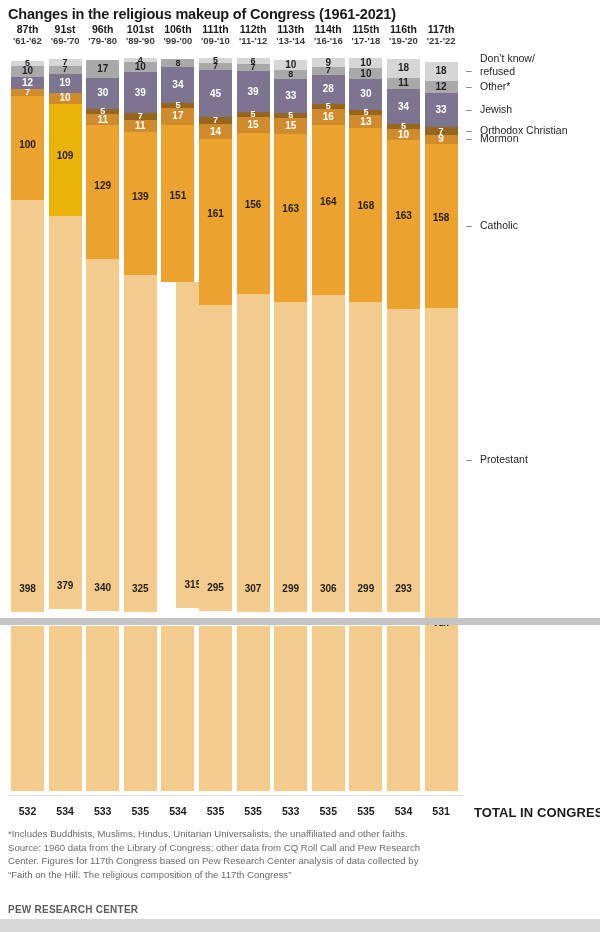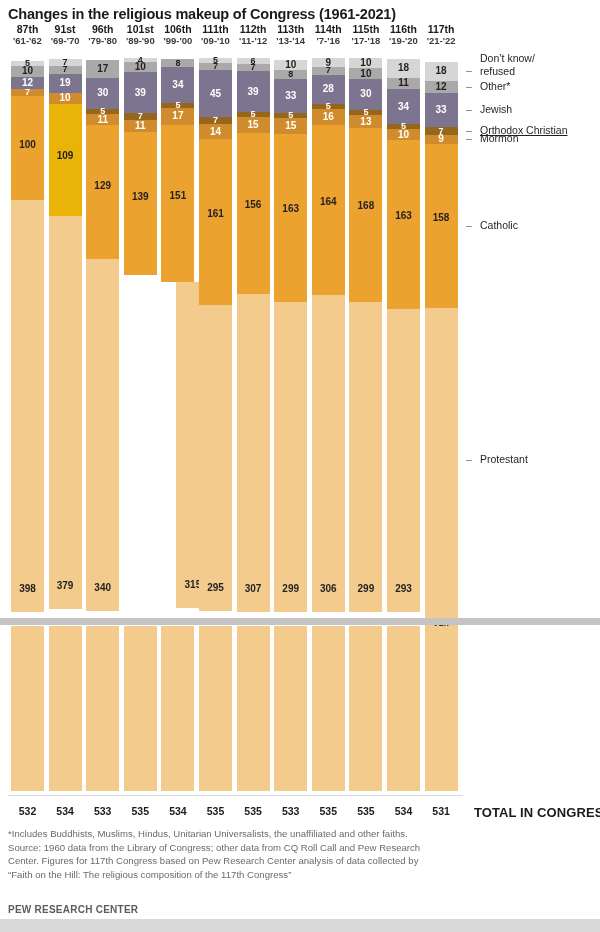--- a/index.html
+++ b/index.html
@@ -117,21 +117,21 @@
       <div class="col-head" style="left: 225.1px; top: 24px; width: 56px;">
         <div class="cong">112th</div>
         <div class="yrs">'11-'12</div>
       </div>
       <div class="col-head" style="left: 262.7px; top: 24px; width: 56px;">
         <div class="cong">113th</div>
         <div class="yrs">'13-'14</div>
       </div>
       <div class="col-head" style="left: 300.3px; top: 24px; width: 56px;">
         <div class="cong">114th</div>
-        <div class="yrs">'7-'16</div>
+        <div class="yrs">'16-'16</div>
       </div>
       <div class="col-head" style="left: 337.9px; top: 24px; width: 56px;">
         <div class="cong">115th</div>
         <div class="yrs">'17-'18</div>
       </div>
       <div class="col-head" style="left: 375.5px; top: 24px; width: 56px;">
         <div class="cong">116th</div>
         <div class="yrs">'19-'20</div>
       </div>
       <div class="col-head" style="left: 413.1px; top: 24px; width: 56px;">
@@ -215,20 +215,23 @@
           <span>39</span>
         </div>
         <div class="seg ortho" style="top: 54.8822px; height: 7.2486px; background: rgb(149, 102, 28);">
           <span style="font-size: 9px;">7</span>
         </div>
         <div class="seg mormon" style="top: 62.1308px; height: 11.3907px; background: rgb(208, 140, 44);">
           <span>11</span>
         </div>
         <div class="seg cath" style="top: 73.5215px; height: 143.936px; background: rgb(235, 162, 47); align-items: flex-start;">
           <span style="margin-top: 60.4533px;">139</span>
+        </div>
+        <div class="seg prot" style="top: 217.458px; height: 336.542px; background: rgb(242, 203, 141); align-items: flex-end;">
+          <span style="margin-bottom: 18px;">325</span>
         </div>
       </div>
       <div class="bar" style="left: 123.8px; top: 626px; width: 33px; height: 165px; background: rgb(242, 203, 141);"></div>
       <div class="bar" style="left: 161.4px; top: 59.0355px; width: 33px; height: 552.964px;">
         <div class="seg other" style="top: 0px; height: 8.28411px; background: rgb(169, 169, 169);">
           <span style="font-size: 9px;">8</span>
         </div>
         <div class="seg jew" style="top: 8.28411px; height: 35.2075px; background: rgb(125, 116, 144);">
           <span>34</span>
         </div>
@@ -424,21 +427,21 @@
       </div>
       <div class="legend-dash" style="left: 466px; top: 79.9944px;">–</div>
       <div class="legend-item" style="left: 480px; top: 79.9944px;">
         <div>Other*</div>
       </div>
       <div class="legend-dash" style="left: 466px; top: 103.293px;">–</div>
       <div class="legend-item" style="left: 480px; top: 103.293px;">
         <div>Jewish</div>
       </div>
       <div class="legend-dash" style="left: 466px; top: 124.004px;">–</div>
-      <div class="legend-item" style="left: 480px; top: 124.004px; text-decoration: underline;">
+      <div class="legend-item" style="left: 480px; top: 124.004px;">
         <div>Orthodox Christian</div>
       </div>
       <div class="legend-dash" style="left: 466px; top: 132.288px;">–</div>
       <div class="legend-item" style="left: 480px; top: 132.288px;">
         <div>Mormon</div>
       </div>
       <div class="legend-dash" style="left: 466px; top: 218.753px;">–</div>
       <div class="legend-item" style="left: 480px; top: 218.753px;">
         <div>Catholic</div>
       </div>

